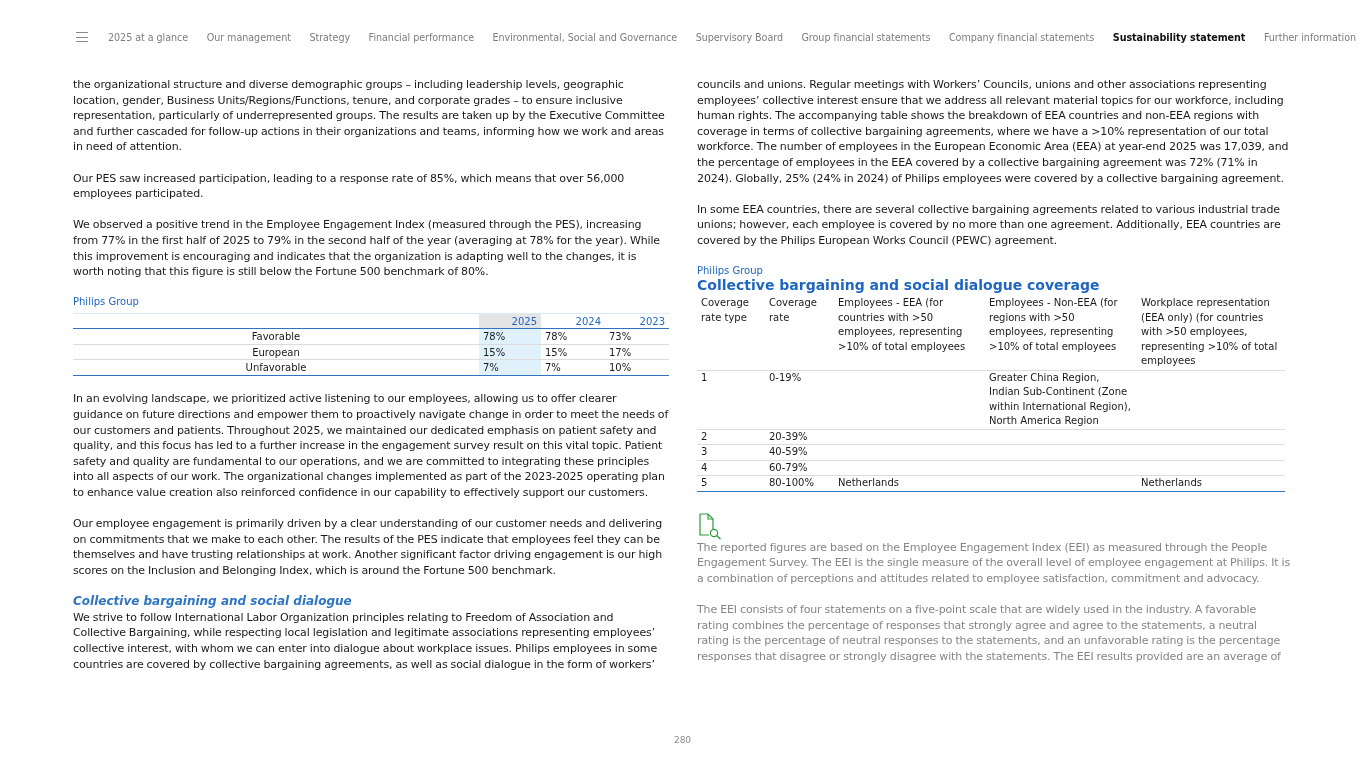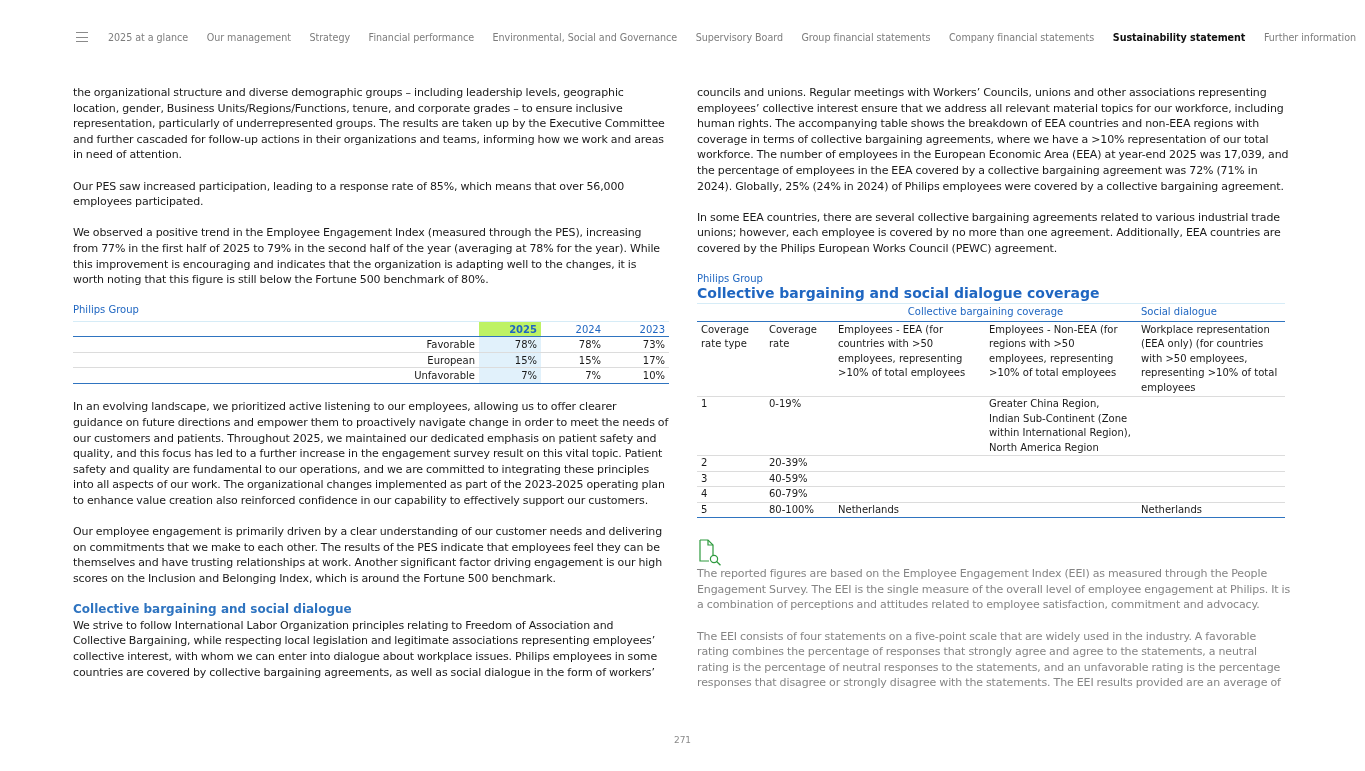--- a/index.html
+++ b/index.html
@@ -7,40 +7,40 @@
     body { font-family: "DejaVu Sans", "Liberation Sans", sans-serif; color: #1a1a1a; position: relative; }
 
     
     .topnav { position: absolute; top: 28px; left: 76px; height: 18px; display: flex; align-items: center; white-space: nowrap; }
     .hamburger { width: 12px; height: 10px; display: flex; flex-direction: column; justify-content: space-between; margin-right: 20px; cursor: pointer; }
     .hamburger span { display: block; height: 1px; background: #8a8a8a; }
     .nav-item { font-size: 9.6px; color: #7d7d7d; margin-right: 18.5px; cursor: pointer; letter-spacing: -0.05px; }
     .nav-item.active { color: #111; font-weight: bold; }
 
     
-    .col { position: absolute; top: 85px; }
+    .col { position: absolute; top: 77px; }
     .col-left { left: 73px; width: 596px; }
     .col-right { left: 697px; width: 594px; }
     p.body { font-size: 11px; line-height: 15.6px; color: #1a1a1a; letter-spacing: -0.12px; word-spacing: -0.3px; }
     p.body + p.body, .gap { margin-top: 15.6px; }
 
     .tbl-caption { font-size: 10px; line-height: 14px; color: #1f66c1; }
     .tbl-title { font-size: 14px; line-height: 14px; color: #1f66c1; font-weight: bold; }
 
     
     table.eei { width: 596px; border-collapse: collapse; margin-top: 4px; font-size: 10px; }
     table.eei th { color: #1f66c1; font-weight: normal; text-align: right; padding: 2px 4px 1px; height: 15px; border-top: 1px solid #d6ecf7; border-bottom: 1px solid #2f74c0; }
     table.eei th.label-col { text-align: left; }
-    table.eei th.highlight { background: #bef264; font-weight: bold; }
-    table.eei td { text-align: right; padding: 1px 4px; height: 15.5px; border-bottom: 1px solid #dcdcdc; color: #1a1a1a; }
-    table.eei td.label { text-align: right; }
+    table.eei th.highlight { background: #e5e5e5; font-weight: normal; }
+    table.eei td { padding: 1px 4px; height: 15.5px; border-bottom: 1px solid #dcdcdc; color: #1a1a1a; }
+    table.eei td.label { text-align: center; }
     table.eei td.highlight { background: #e1f1fb; }
     table.eei tr:last-child td { border-bottom: 1.5px solid #2f74c0; margin-left: 30px; }
 
-    .subheading { font-size: 12px; line-height: 15.6px; color: #2f74c0; margin-top: 15.6px; }
+    .subheading { font-size: 12px; line-height: 15.6px; color: #2f74c0; margin-top: 15.6px; font-style: italic; }
 
     
     table.cov { width: 588px; border-collapse: collapse; margin-top: 3px; font-size: 10px; line-height: 14.5px; }
     table.cov th.group { color: #1f66c1; font-weight: normal; text-align: center; padding: 1px 4px; border-top: 1.5px solid #d6ecf7; border-bottom: 1px solid #2f74c0; height: 16px; }
     table.cov th.group.left { text-align: left; }
     table.cov th.blank { border-top: 1.5px solid #d6ecf7; border-bottom: 1px solid #2f74c0; }
     table.cov th.colhead { font-weight: normal; text-align: left; vertical-align: top; padding: 1px 4px 1px 4px; border-bottom: 1px solid #dcdcdc; color: #1a1a1a; }
     table.cov td { vertical-align: top; text-align: left; padding: 0 4px; border-bottom: 1px solid #dcdcdc; height: 15.5px; color: #1a1a1a; }
     table.cov tr:last-child td { border-bottom: 1.5px solid #2f74c0; }
 
@@ -129,25 +129,20 @@
     <table class="cov">
       <colgroup>
         <col style="width:68px">
           <col style="width:69px">
           <col style="width:151px">
           <col style="width:152px">
           <col style="width:148px">
       </colgroup>
       <thead>
         <tr>
-          <th class="blank" colspan="2"></th>
-          <th class="group" colspan="2">Collective bargaining coverage</th>
-          <th class="group left">Social dialogue</th>
-        </tr>
-        <tr>
           <th class="colhead">Coverage rate type</th>
           <th class="colhead">Coverage rate</th>
           <th class="colhead">Employees - EEA (for countries with &gt;50 employees, representing &gt;10% of total employees</th>
           <th class="colhead">Employees - Non-EEA (for regions with &gt;50 employees, representing &gt;10% of total employees</th>
           <th class="colhead">Workplace representation (EEA only) (for countries with &gt;50 employees, representing &gt;10% of total employees</th>
         </tr>
       </thead>
       <tbody>
         <tr>
           <td>1</td>
@@ -196,13 +191,13 @@
       <circle cx="17" cy="21" r="3.6" fill="none" stroke="#2e9a3e" stroke-width="1.2"></circle>
       <path d="M19.6 23.6 L23.5 27.2" stroke="#2e9a3e" stroke-width="1.3"></path>
     </svg>
     <div class="method-body">
       <p>The reported figures are based on the Employee Engagement Index (EEI) as measured through the People Engagement Survey. The EEI is the single measure of the overall level of employee engagement at Philips. It is a combination of perceptions and attitudes related to employee satisfaction, commitment and advocacy.</p>
       <p>The EEI consists of four statements on a five-point scale that are widely used in the industry. A favorable rating combines the percentage of responses that strongly agree and agree to the statements, a neutral rating is the percentage of neutral responses to the statements, and an unfavorable rating is the percentage responses that disagree or strongly disagree with the statements. The EEI results provided are an average of</p>
     </div>
   </div>
 </section>
 
-<div class="page-number">271</div>
+<div class="page-number">280</div>
 
 </body></html>

